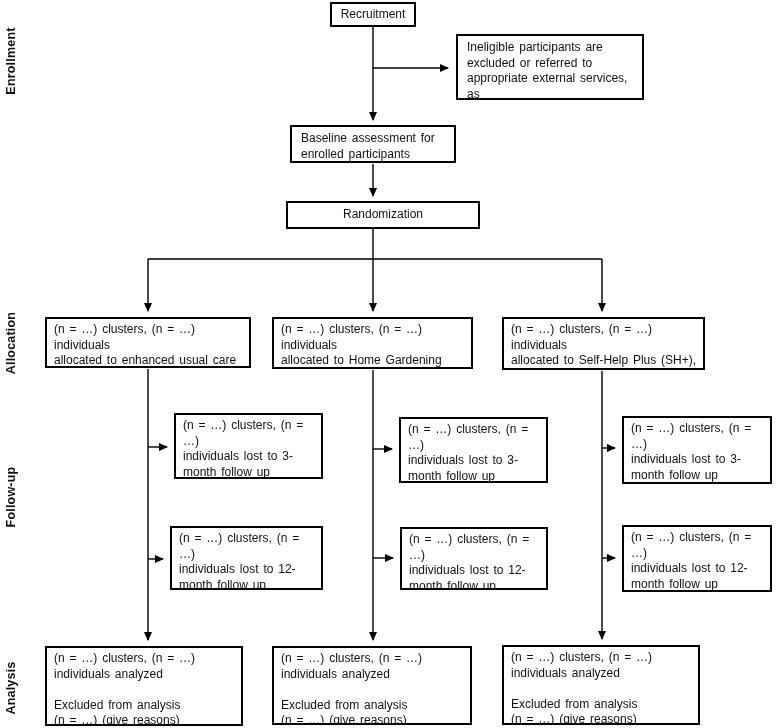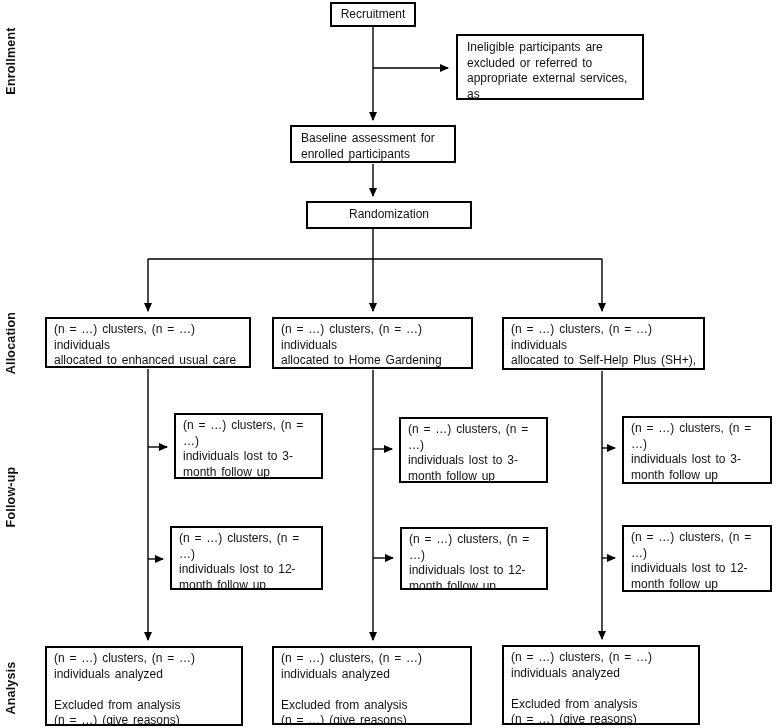--- a/index.html
+++ b/index.html
@@ -61,21 +61,21 @@
   <div class="section-label" style="left:11px;top:497px">Follow-up</div>
   <div class="section-label" style="left:11px;top:688px">Analysis</div>
 
   <div class="box center" style="left:330px;top:2px;width:86px;height:25px">Recruitment</div>
   <div class="box pad-lg" style="left:456px;top:34px;width:188px;height:66px">Ineligible participants are
 excluded or referred to
 appropriate external services, as
 needed.</div>
   <div class="box pad-lg" style="left:290px;top:125px;width:166px;height:38px;padding-top:4px">Baseline assessment for
 enrolled participants</div>
-  <div class="box center" style="left:306px;top:201px;width:166px;height:28px">Randomization</div>
+  <div class="box center" style="left:286px;top:201px;width:194px;height:28px">Randomization</div>
 
   <div class="box" style="left:45px;top:317px;width:206px;height:51px">(n = …) clusters, (n = …) individuals
 allocated to enhanced usual care
 (EUC)</div>
   <div class="box" style="left:272px;top:317px;width:201px;height:52px">(n = …) clusters, (n = …) individuals
 allocated to Home Gardening
 Intervention (HGI) and EUC</div>
   <div class="box" style="left:502px;top:317px;width:203px;height:53px">(n = …) clusters, (n = …) individuals
 allocated to Self-Help Plus (SH+),
 HGI, and EUC</div>

